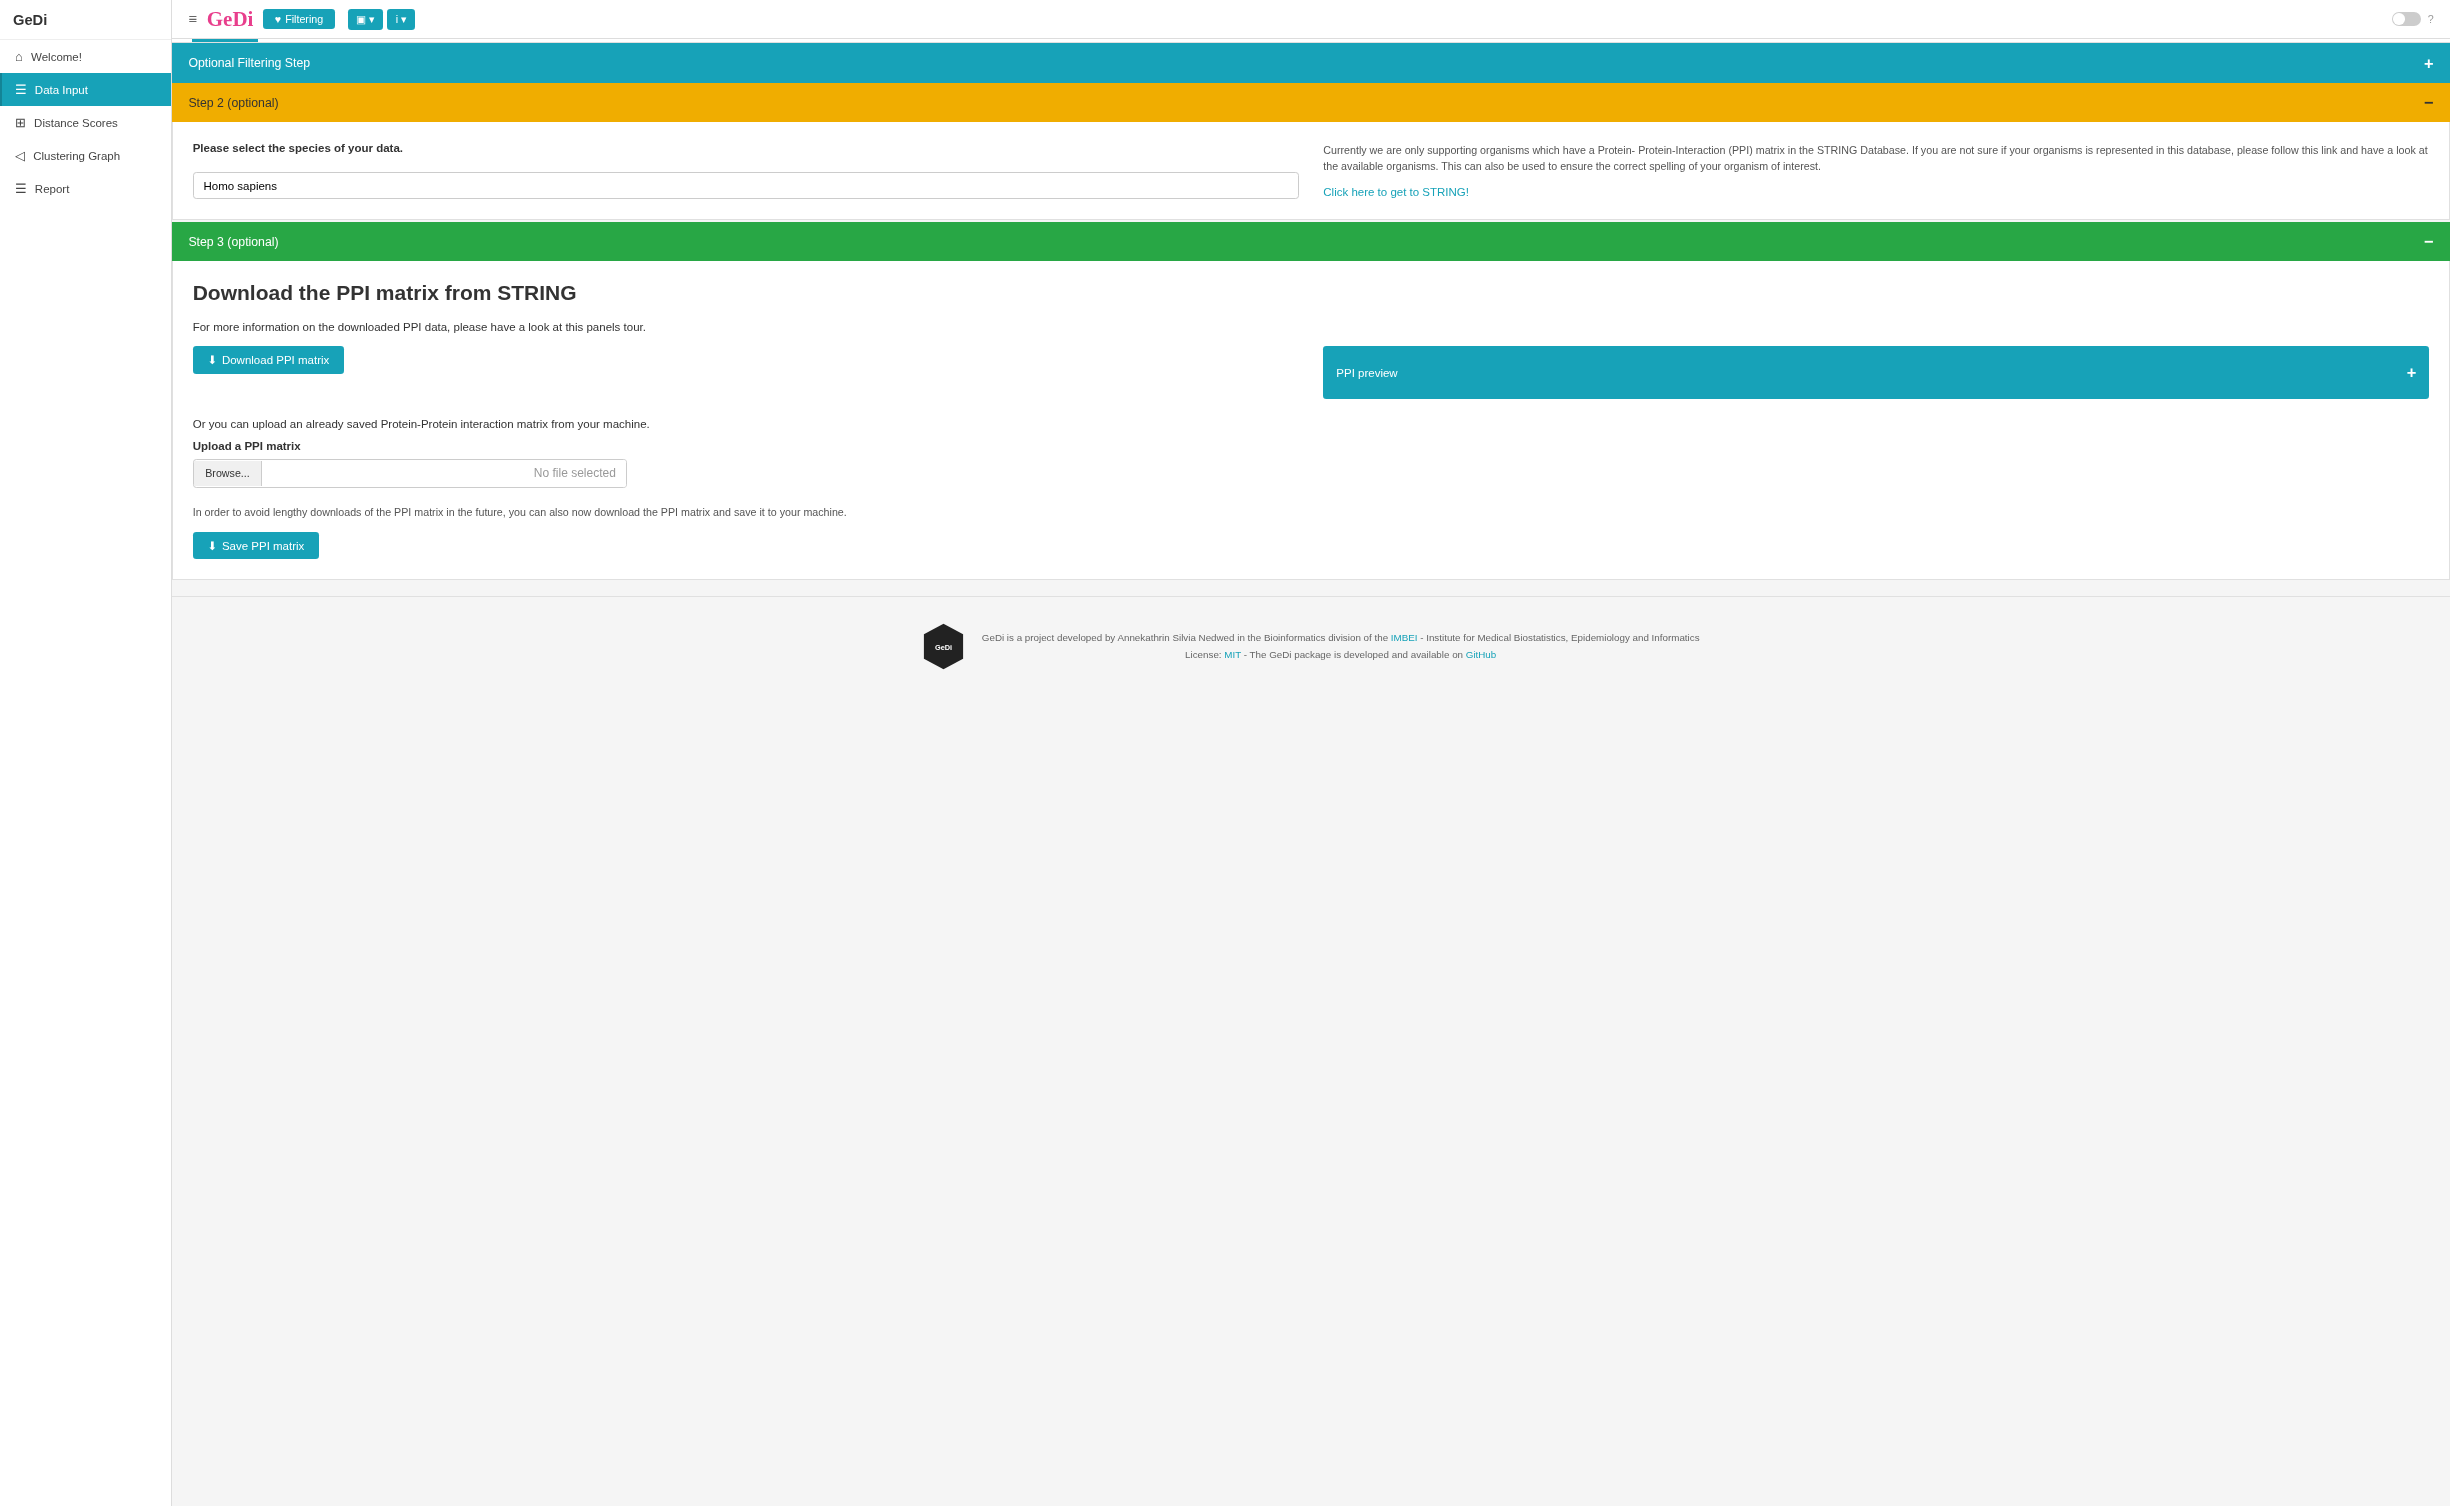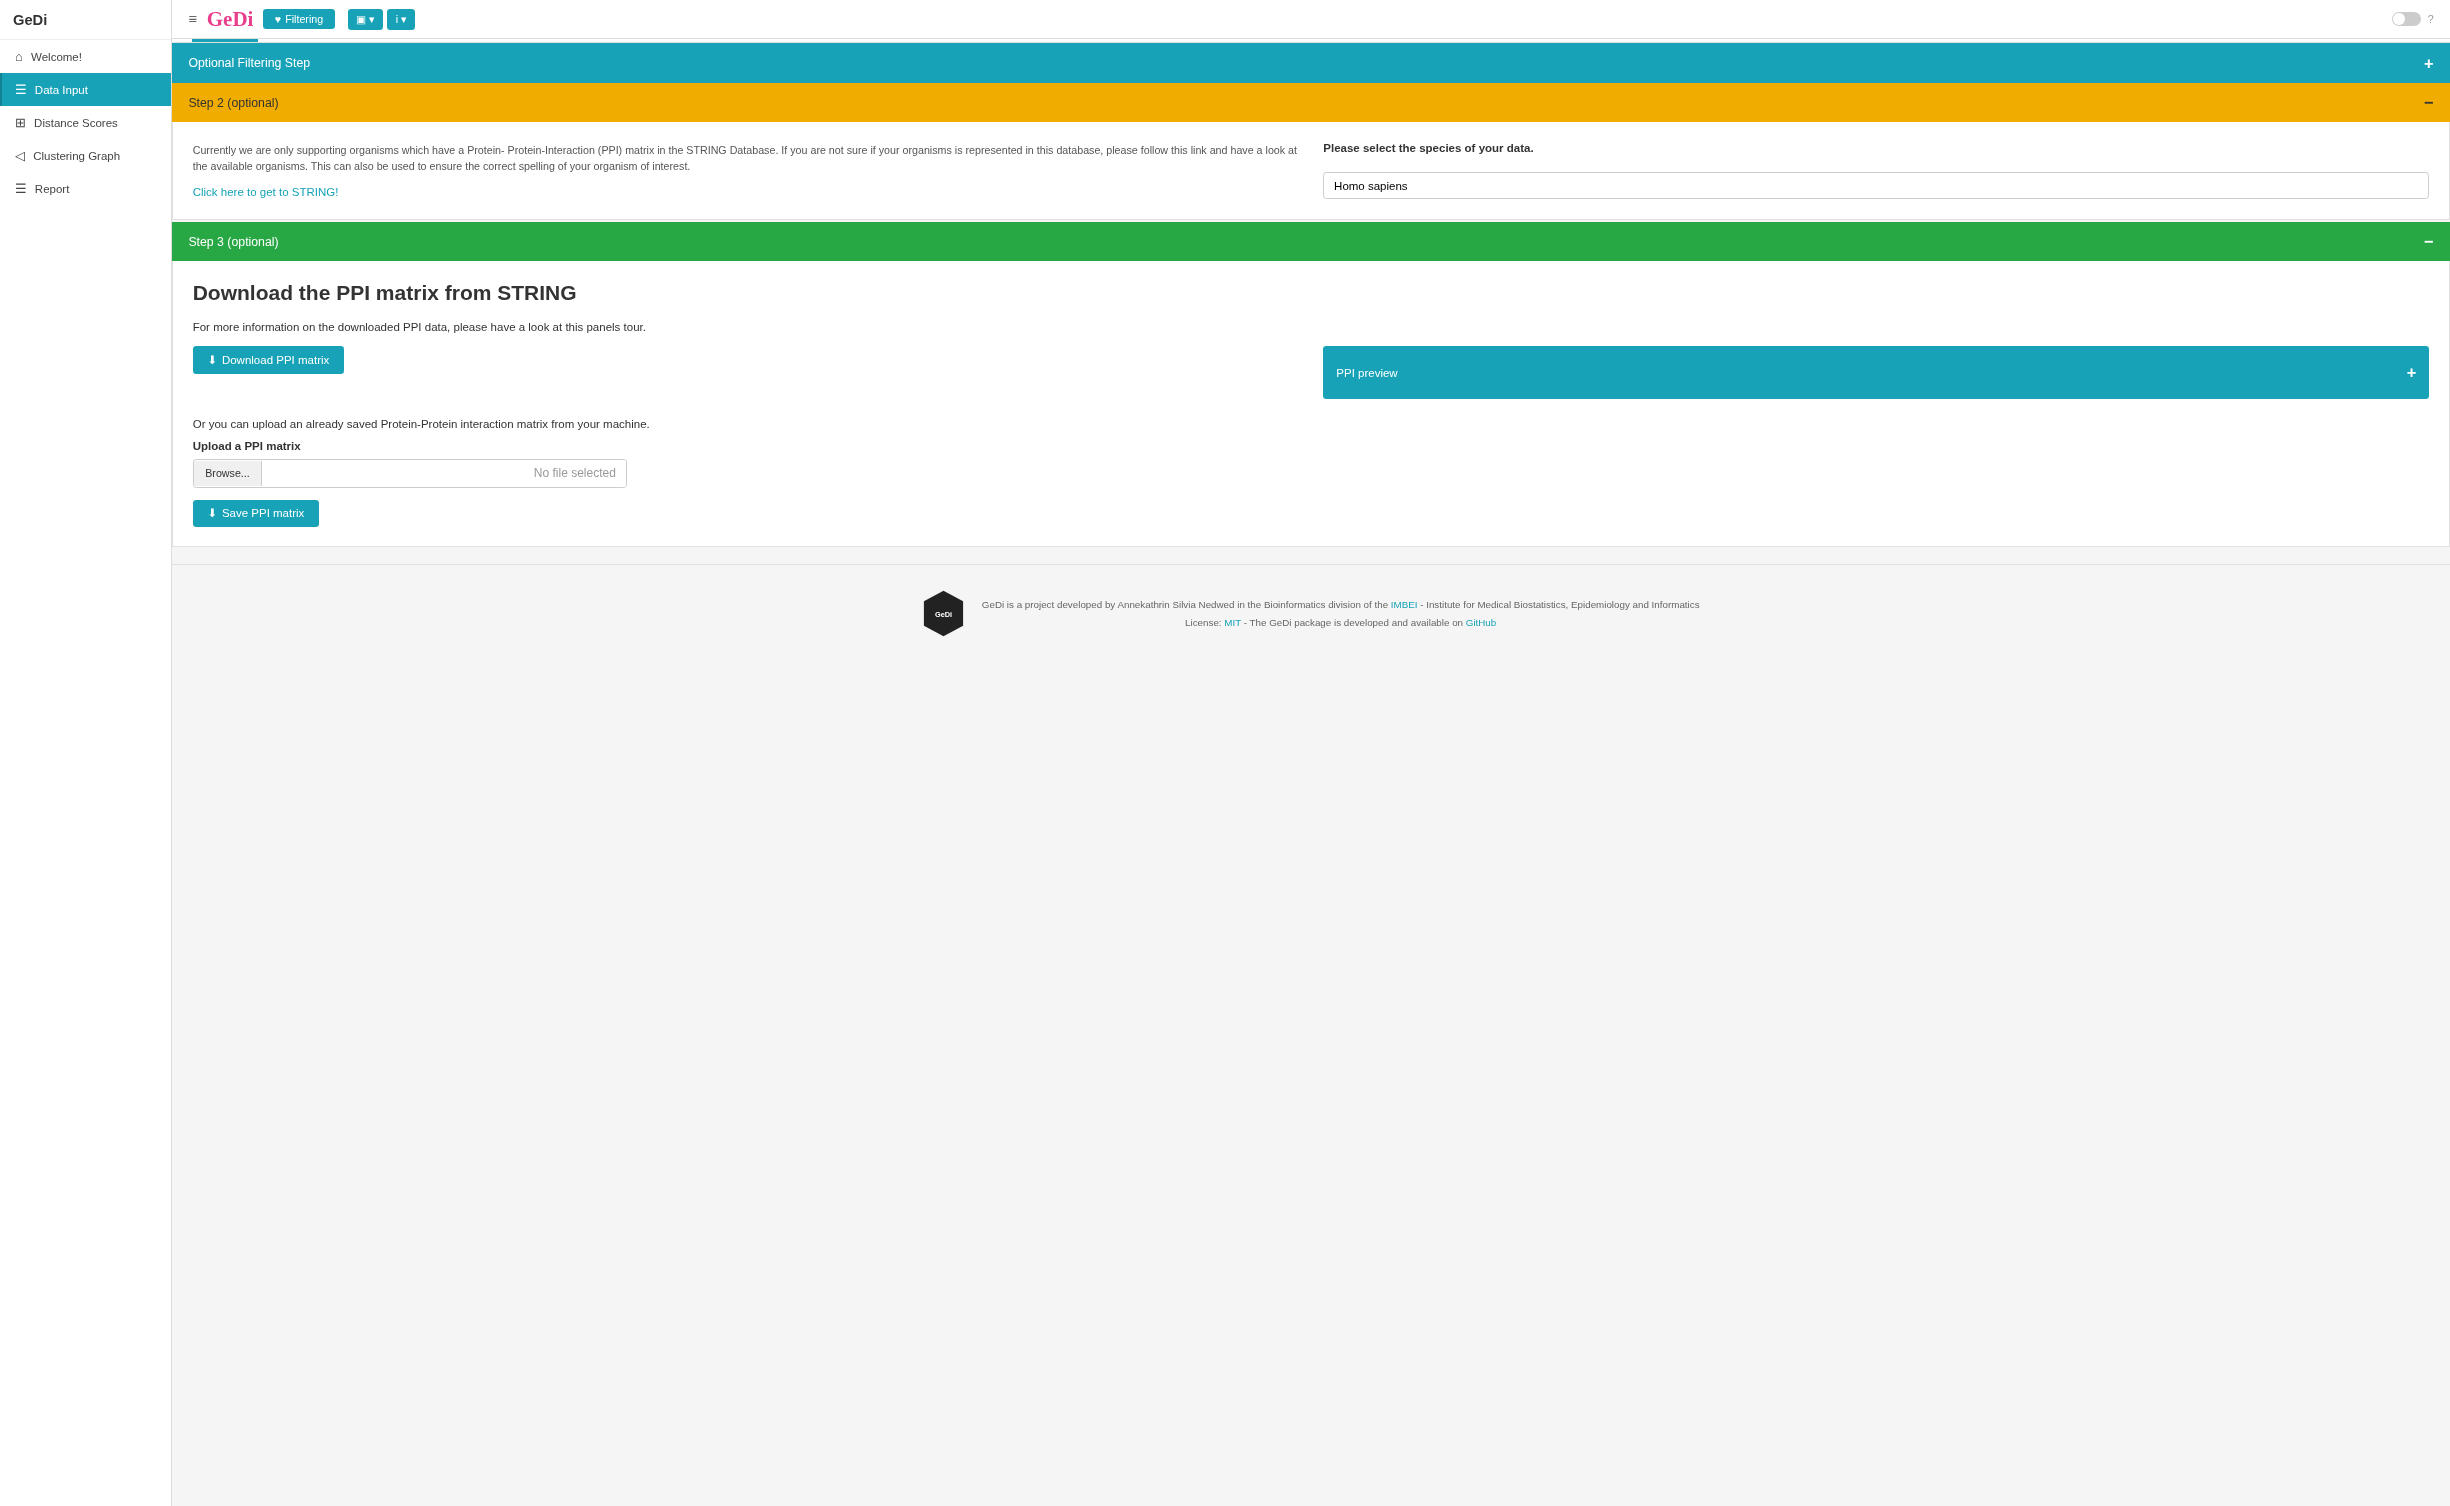--- a/index.html
+++ b/index.html
@@ -367,27 +367,27 @@
     </div>
 
     <div class="step-section">
       <div class="accordion-header yellow">
         <span>Step 2 (optional)</span>
         <span class="accordion-toggle">−</span>
       </div>
       <div class="accordion-body">
         <div class="two-col">
           <div>
+            <p class="section-description" style="font-weight:bold;">Please select the species of your data.</p>
+            <input class="species-input" type="text" value="Homo sapiens" style="">
+          </div>
+          <div>
             <p class="info-text">Currently we are only supporting organisms which have a Protein- Protein-Interaction (PPI) matrix in the STRING Database. If you are not sure if your organisms is represented in this database, please follow this link and have a look at the available organisms. This can also be used to ensure the correct spelling of your organism of interest.</p>
             <br>
             <a class="info-link" href="#">Click here to get to STRING!</a>
-          </div>
-          <div>
-            <p class="section-description" style="font-weight:bold;">Please select the species of your data.</p>
-            <input class="species-input" type="text" value="Homo sapiens" style="">
           </div>
         </div>
       </div>
     </div>
 
     <div class="step-section" style="margin-top:2px;">
       <div class="accordion-header green">
         <span>Step 3 (optional)</span>
         <span class="accordion-toggle">−</span>
       </div>
@@ -412,20 +412,21 @@
 
         <div class="upload-section">
           <p style="margin-bottom:9.8px;">Or you can upload an already saved Protein-Protein interaction matrix from your machine.</p>
           <label class="upload-label">Upload a PPI matrix</label>
           <div class="file-input-wrapper">
             <button class="browse-btn">Browse...</button>
             <span class="file-name">No file selected</span>
           </div>
         </div>
 
+        <p class="save-note" style="margin-top:16.4px;">In order to avoid lengthy downloads of the PPI matrix in the future, you can also now download the PPI matrix and save it to your machine.</p>
 
         <div style="margin-top:11.5px;">
           <button class="btn-teal">
             <span>⬇</span>
             <span>Save PPI matrix</span>
           </button>
         </div>
       </div>
     </div>
 

